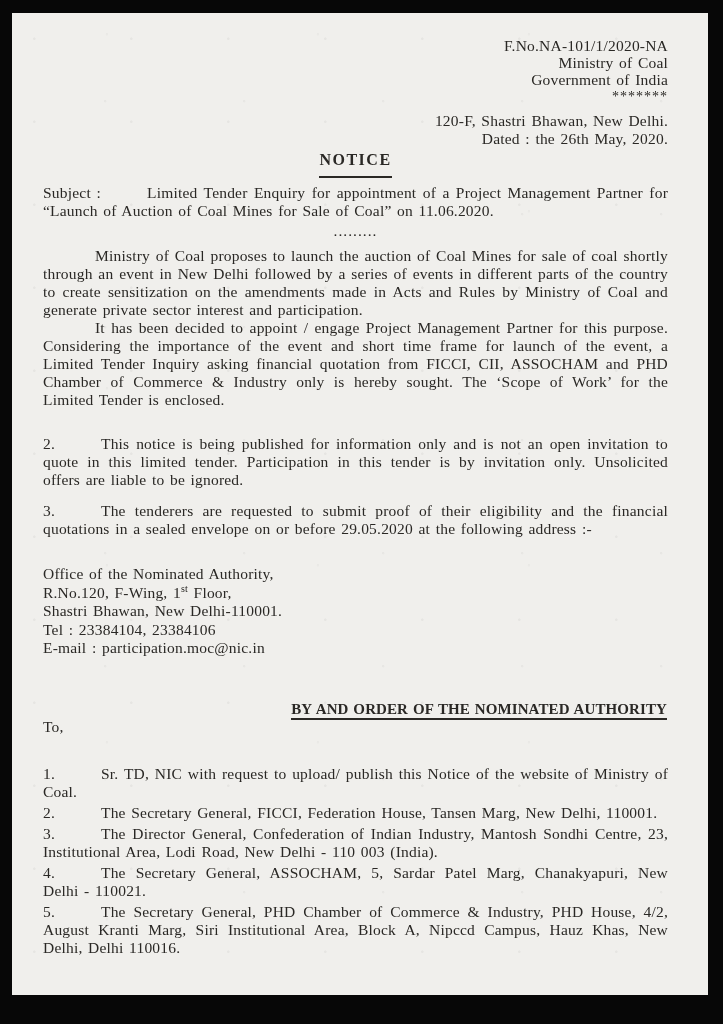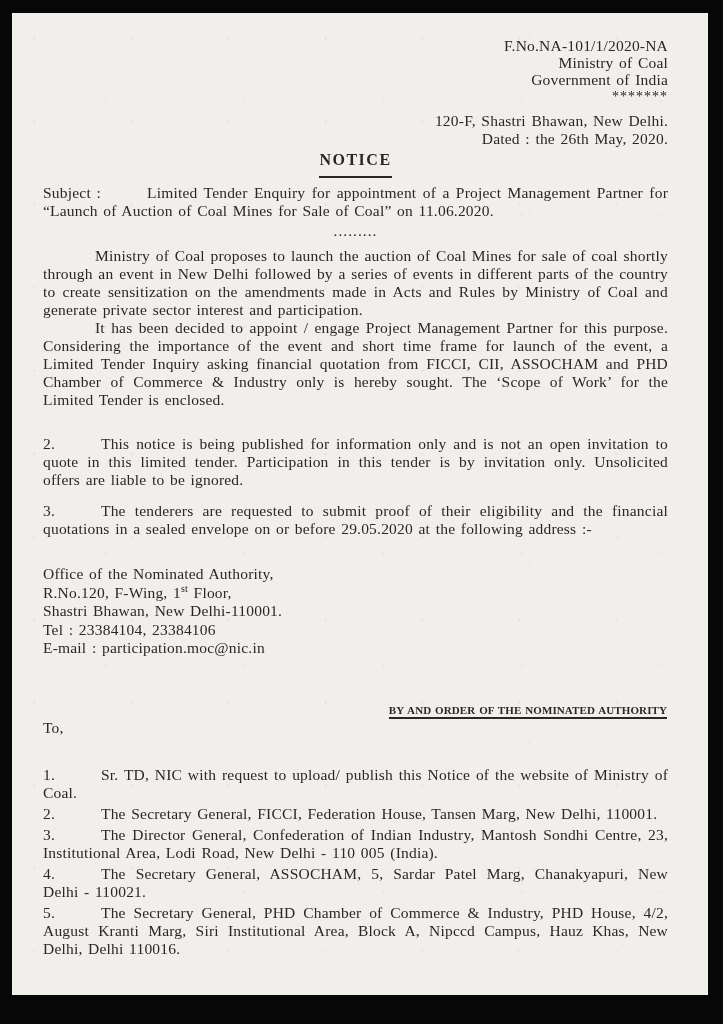--- a/index.html
+++ b/index.html
@@ -94,21 +94,21 @@
     font-size: 10px;
     line-height: 0;
   }
   .order-line {
     text-align: right;
     margin-top: 42px;
     padding-right: 1px;
   }
   .order-line span {
     font-weight: bold;
-    font-size: 11px;
+    font-size: 15px;
     letter-spacing: 0.1px;
     word-spacing: 1px;
     border-bottom: 2px solid #2a2825;
     padding-bottom: 1px;
   }
   .to-label {
     margin-top: 0px;
     line-height: 18px;
   }
   .recipients { margin-top: 29px; }
@@ -158,19 +158,19 @@
 
     <div class="order-line">
       <span>BY AND ORDER OF THE NOMINATED AUTHORITY</span>
     </div>
 
     <div class="to-label">To,</div>
 
     <div class="recipients">
       <p class="para"><span class="num">1.</span><span>Sr. TD, NIC with request to upload/ publish this Notice of the website of Ministry of Coal.</span></p>
       <p class="para"><span class="num">2.</span><span>The Secretary General, FICCI, Federation House, Tansen Marg, New Delhi, 110001.</span></p>
-      <p class="para"><span class="num">3.</span><span>The Director General, Confederation of Indian Industry, Mantosh Sondhi Centre, 23, Institutional Area, Lodi Road, New Delhi - 110 005 (India).</span></p>
+      <p class="para"><span class="num">3.</span><span>The Director General, Confederation of Indian Industry, Mantosh Sondhi Centre, 23, Institutional Area, Lodi Road, New Delhi - 110 003 (India).</span></p>
       <p class="para"><span class="num">4.</span><span>The Secretary General, ASSOCHAM, 5, Sardar Patel Marg, Chanakyapuri, New Delhi - 110021.</span></p>
       <p class="para"><span class="num">5.</span><span>The Secretary General, PHD Chamber of Commerce &amp; Industry, PHD House, 4/2, August Kranti Marg, Siri Institutional Area, Block A, Nipccd Campus, Hauz Khas, New Delhi, Delhi 110016.</span></p>
     </div>
 
   </div>
 </div>
 
 </body></html>

